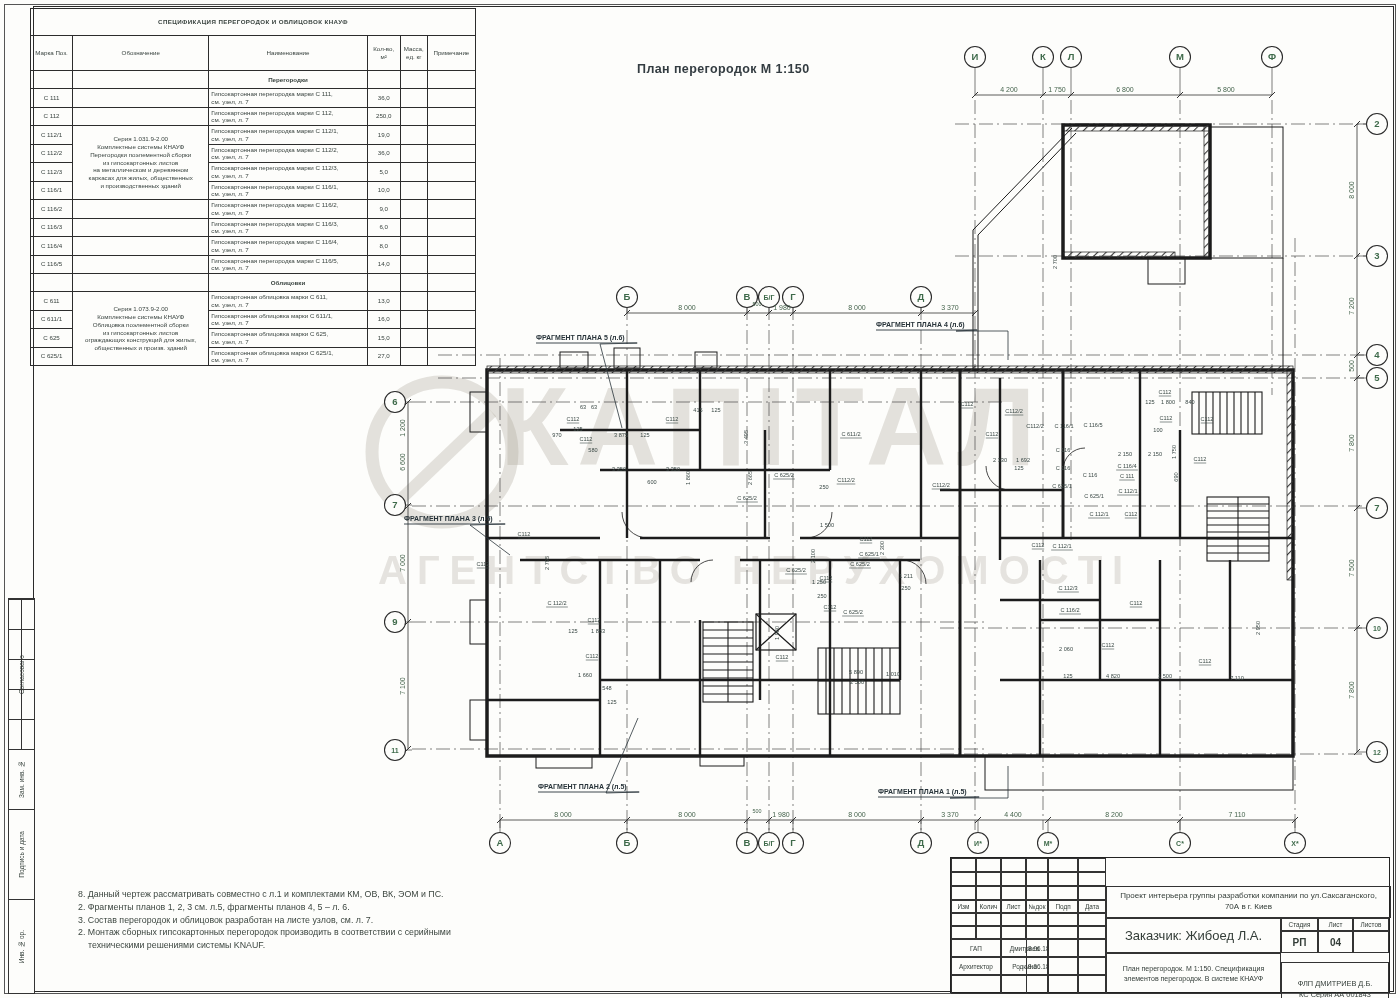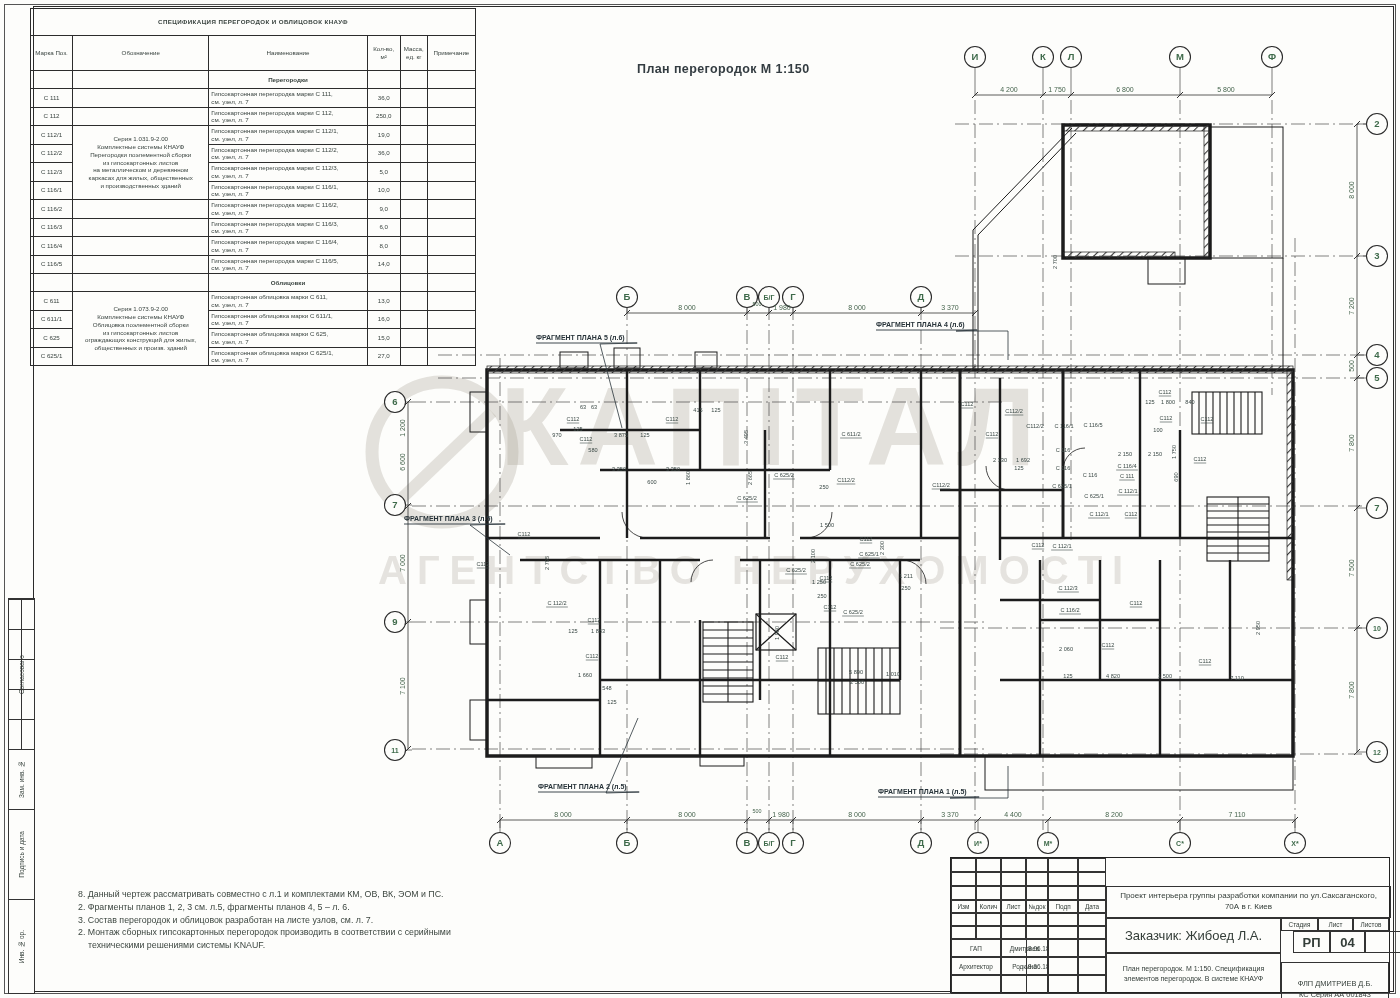--- a/index.html
+++ b/index.html
@@ -53,21 +53,21 @@
   
   .tb{position:absolute;left:950px;top:857px;width:440px;height:136px;border:1.6px solid #222;
       background:#fdfdfb;box-sizing:border-box;font-size:7px;color:#333d38;}
   .tb .cell{position:absolute;box-sizing:border-box;border:0.8px solid #333;display:flex;
             align-items:center;justify-content:center;text-align:center;overflow:hidden;}
   .tb-code{font-size:13px;font-weight:bold;letter-spacing:1px;color:#2d3833;}
   .tb-proj{font-size:8px;line-height:1.35;padding:0 6px;}
   .tb-client{font-size:13px;}
   .tb-sub{font-size:7px;line-height:1.3;padding:0 4px;}
   .tb-firm{font-size:7.4px;line-height:1.5;}
-  .tb-stage{font-size:13px;font-weight:bold;margin-left:12px;}
+  .tb-stage{font-size:10px;font-weight:bold;}
   .tb-small{font-size:6.4px;}
 </style>
 </head>
 <body>
 
 <div class="sheet">
   <div class="frame-outer"></div>
   <div class="frame-inner"></div>
 
   <div class="side-strip" id="side-strip">

